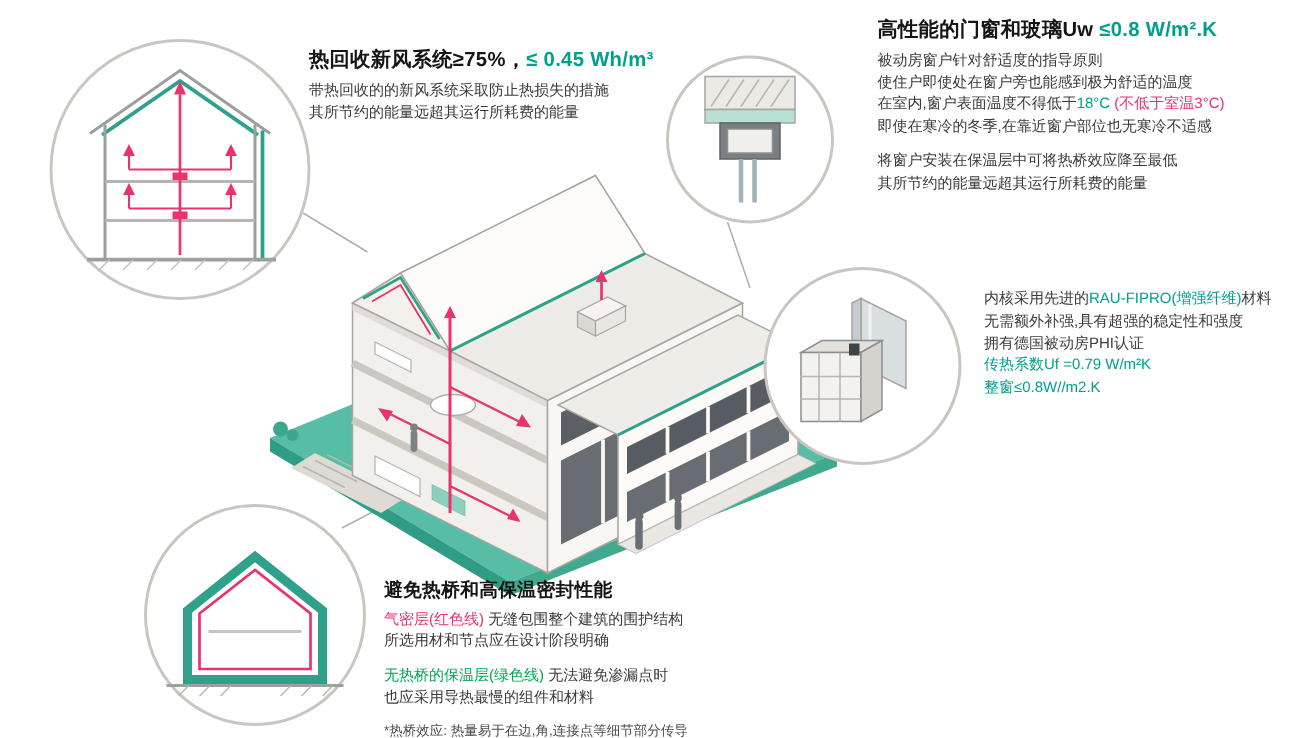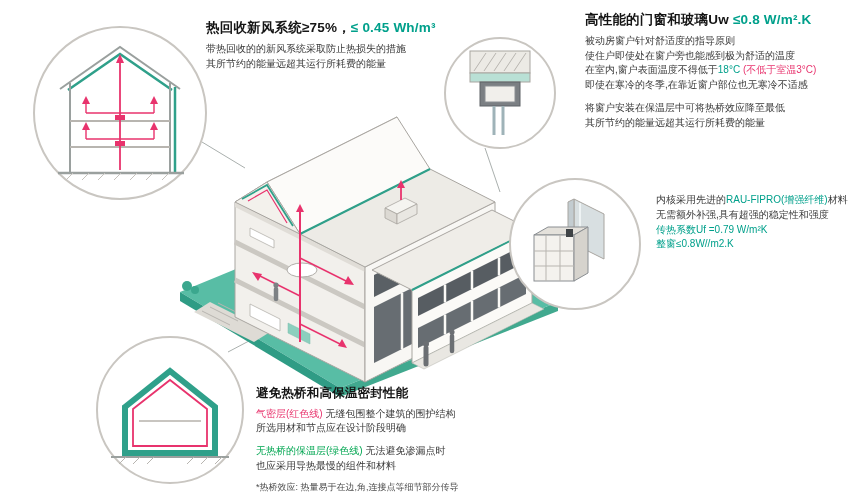--- a/index.html
+++ b/index.html
@@ -223,21 +223,21 @@
         <line x1="24" y1="129" x2="31" y2="122"></line>
           <line x1="38" y1="129" x2="45" y2="122"></line>
         <line x1="52" y1="129" x2="59" y2="122"></line>
           <line x1="92" y1="129" x2="99" y2="122"></line>
         <line x1="106" y1="129" x2="113" y2="122"></line>
           <line x1="120" y1="129" x2="127" y2="122"></line>
       </g>
     </svg>
   </div>
 
-  <div class="txt vent" style="left:206px;top:20px;width:268px">
+  <div class="txt vent" style="left:206px;top:32px;width:268px">
     <div class="hd"><span>热回收新风系统≥75%，</span><span class="teal">≤ 0.45 Wh/m³</span></div>
     <div class="bd">
       <div class="ln">带热回收的的新风系统采取防止热损失的措施</div>
       <div class="ln">其所节约的能量远超其运行所耗费的能量</div>
     </div>
   </div>
 
   <div class="txt win" style="left:585px;top:12px;width:278px">
     <div class="hd"><span>高性能的门窗和玻璃Uw </span><span class="teal">≤0.8 W/m².K</span></div>
     <div class="bd">
@@ -248,20 +248,21 @@
       <div class="gap"></div>
       <div class="ln">将窗户安装在保温层中可将热桥效应降至最低</div>
       <div class="ln">其所节约的能量远超其运行所耗费的能量</div>
     </div>
   </div>
 
   <div class="txt prof" style="left:656px;top:193px;width:208px">
     <div class="bd" style="margin-top:0">
       <div class="ln"><span>内核采用先进的</span><span class="teal">RAU-FIPRO(增强纤维)</span><span>材料</span></div>
       <div class="ln">无需额外补强,具有超强的稳定性和强度</div>
+      <div class="ln">拥有德国被动房PHI认证</div>
       <div class="ln teal vals">传热系数Uf =0.79 W/m²K</div>
       <div class="ln teal vals">整窗≤0.8W//m2.K</div>
     </div>
   </div>
 
   <div class="txt therm" style="left:256px;top:386px;width:345px">
     <div class="hd">避免热桥和高保温密封性能</div>
     <div class="bd">
       <div class="ln"><span class="red">气密层(红色线)</span><span> 无缝包围整个建筑的围护结构</span></div>
       <div class="ln">所选用材和节点应在设计阶段明确</div>

